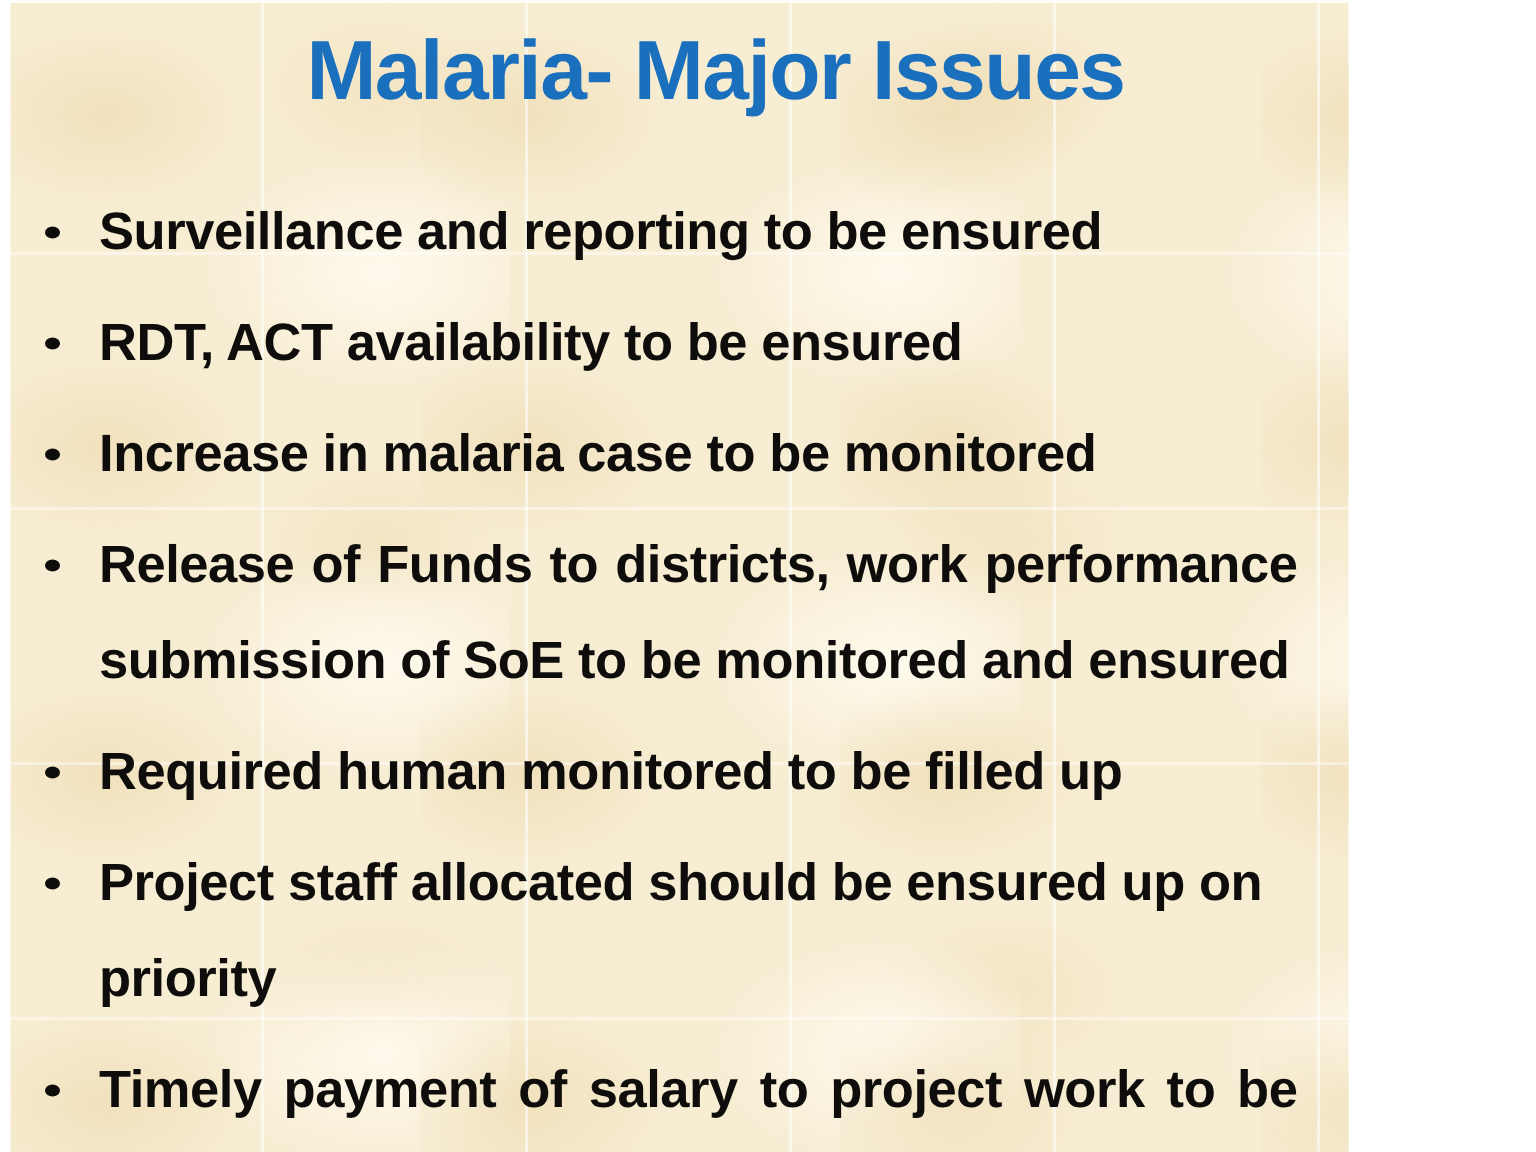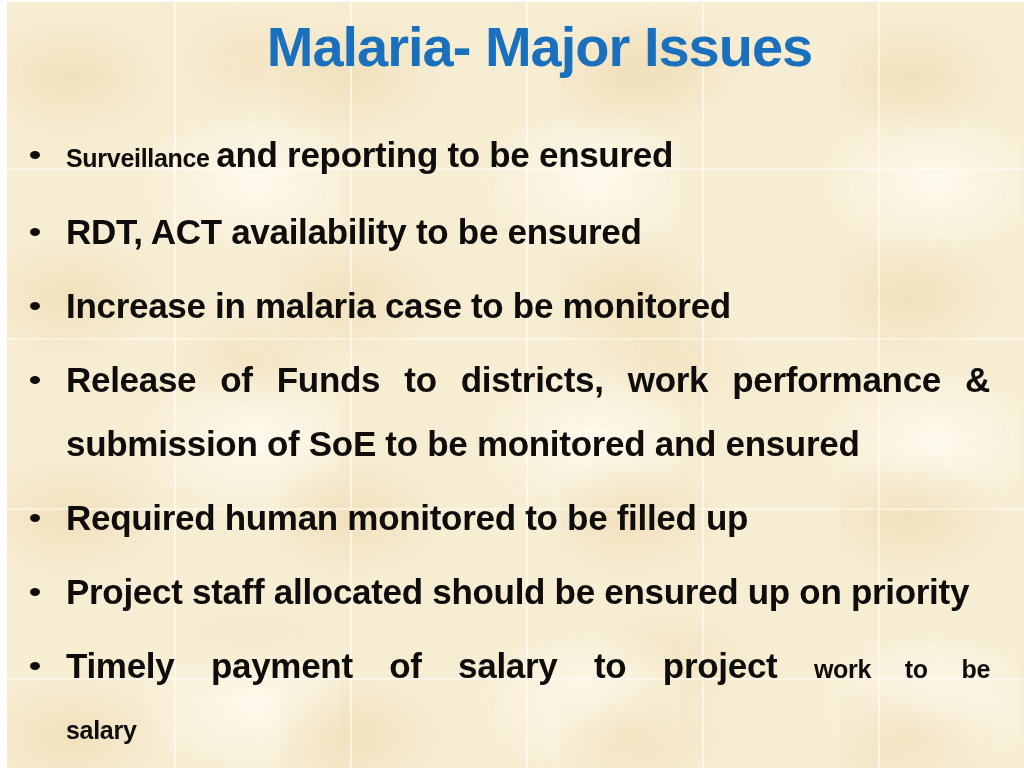--- a/index.html
+++ b/index.html
@@ -5,21 +5,21 @@
   html, body {
     margin: 0;
     padding: 0;
     width: 1024px;
     height: 768px;
     overflow: hidden;
     font-family: "Liberation Sans", sans-serif;
   }
   .slide {
     position: relative;
-    width: 1024px;
+    width: 899px;
     height: 768px;
     background-color: #f7edd3;
     background-image:
       repeating-linear-gradient(90deg,
         rgba(255,255,255,0) 0px, rgba(255,255,255,0) 174px,
         rgba(255,255,255,0.55) 174px, rgba(255,255,255,0.55) 176px),
       repeating-linear-gradient(180deg,
         rgba(255,255,255,0) 0px, rgba(255,255,255,0) 168px,
         rgba(255,255,255,0.45) 168px, rgba(255,255,255,0.45) 170px),
       radial-gradient(ellipse 140px 90px at 25% 35%, rgba(236,215,170,0.55), rgba(236,215,170,0) 70%),
@@ -75,21 +75,21 @@
   .dot {
     position: absolute;
     left: -36px;
     top: 28px;
     width: 10px;
     height: 8px;
     border-radius: 50%;
     background: #0e0d0b;
   }
   .small {
-    font-size: 25px;
+    font-size: 35px;
   }
   .line {
     height: 64px;
     overflow: hidden;
   }
   .jline {
     text-align: justify;
     height: 64px;
     overflow: hidden;
   }

